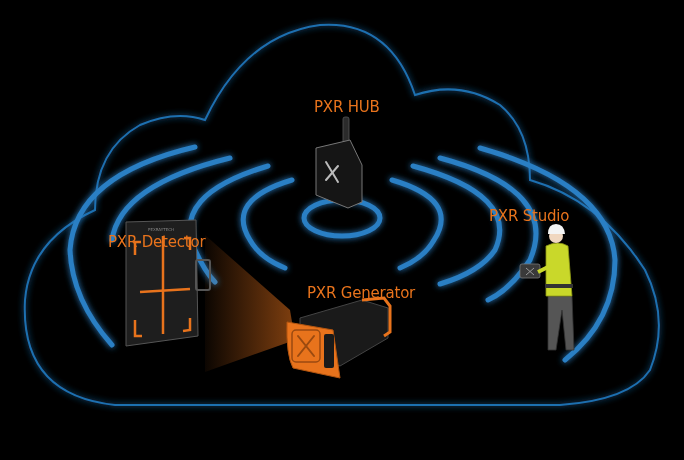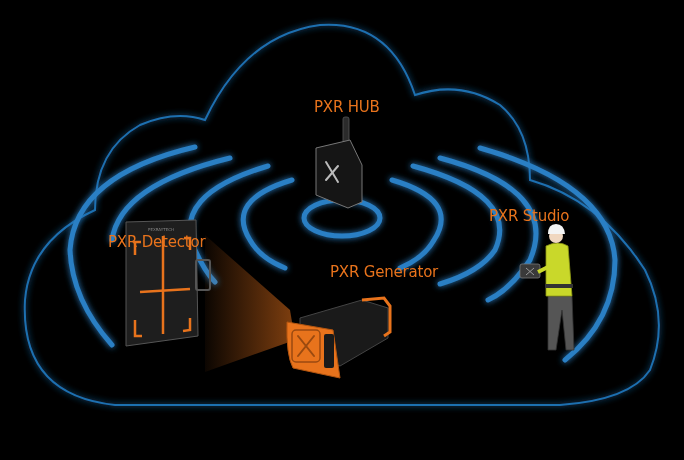--- a/index.html
+++ b/index.html
@@ -83,14 +83,14 @@
     <circle cx="556" cy="236" r="7" fill="#f0d7c0"></circle>
     <path d="M 548 234 Q 548 224 556 224 Q 564 224 565 234 Z" fill="#f4f4f4"></path>
     <rect x="520" y="264" width="20" height="14" rx="2" fill="#3a3a3a" stroke="#777" stroke-width="0.8"></rect>
     <path d="M 526 268 L 534 275 M 534 268 L 526 275" stroke="#999" stroke-width="1"></path>
     <line x1="538" y1="272" x2="550" y2="266" stroke="#c9d82a" stroke-width="4"></line>
   </g>
 </svg>
 
 <div class="lbl" style="left:314px; top:98px;">PXR HUB</div>
 <div class="lbl" style="left:108px; top:188px;margin-top:45px;">PXR Detector</div>
-<div class="lbl" style="left:307px; top:263px;margin-left:23px;">PXR Generator</div>
+<div class="lbl" style="left:307px; top:284px;">PXR Generator</div>
 <div class="lbl" style="left:489px; top:207px;">PXR Studio</div>
 
 </body></html>

